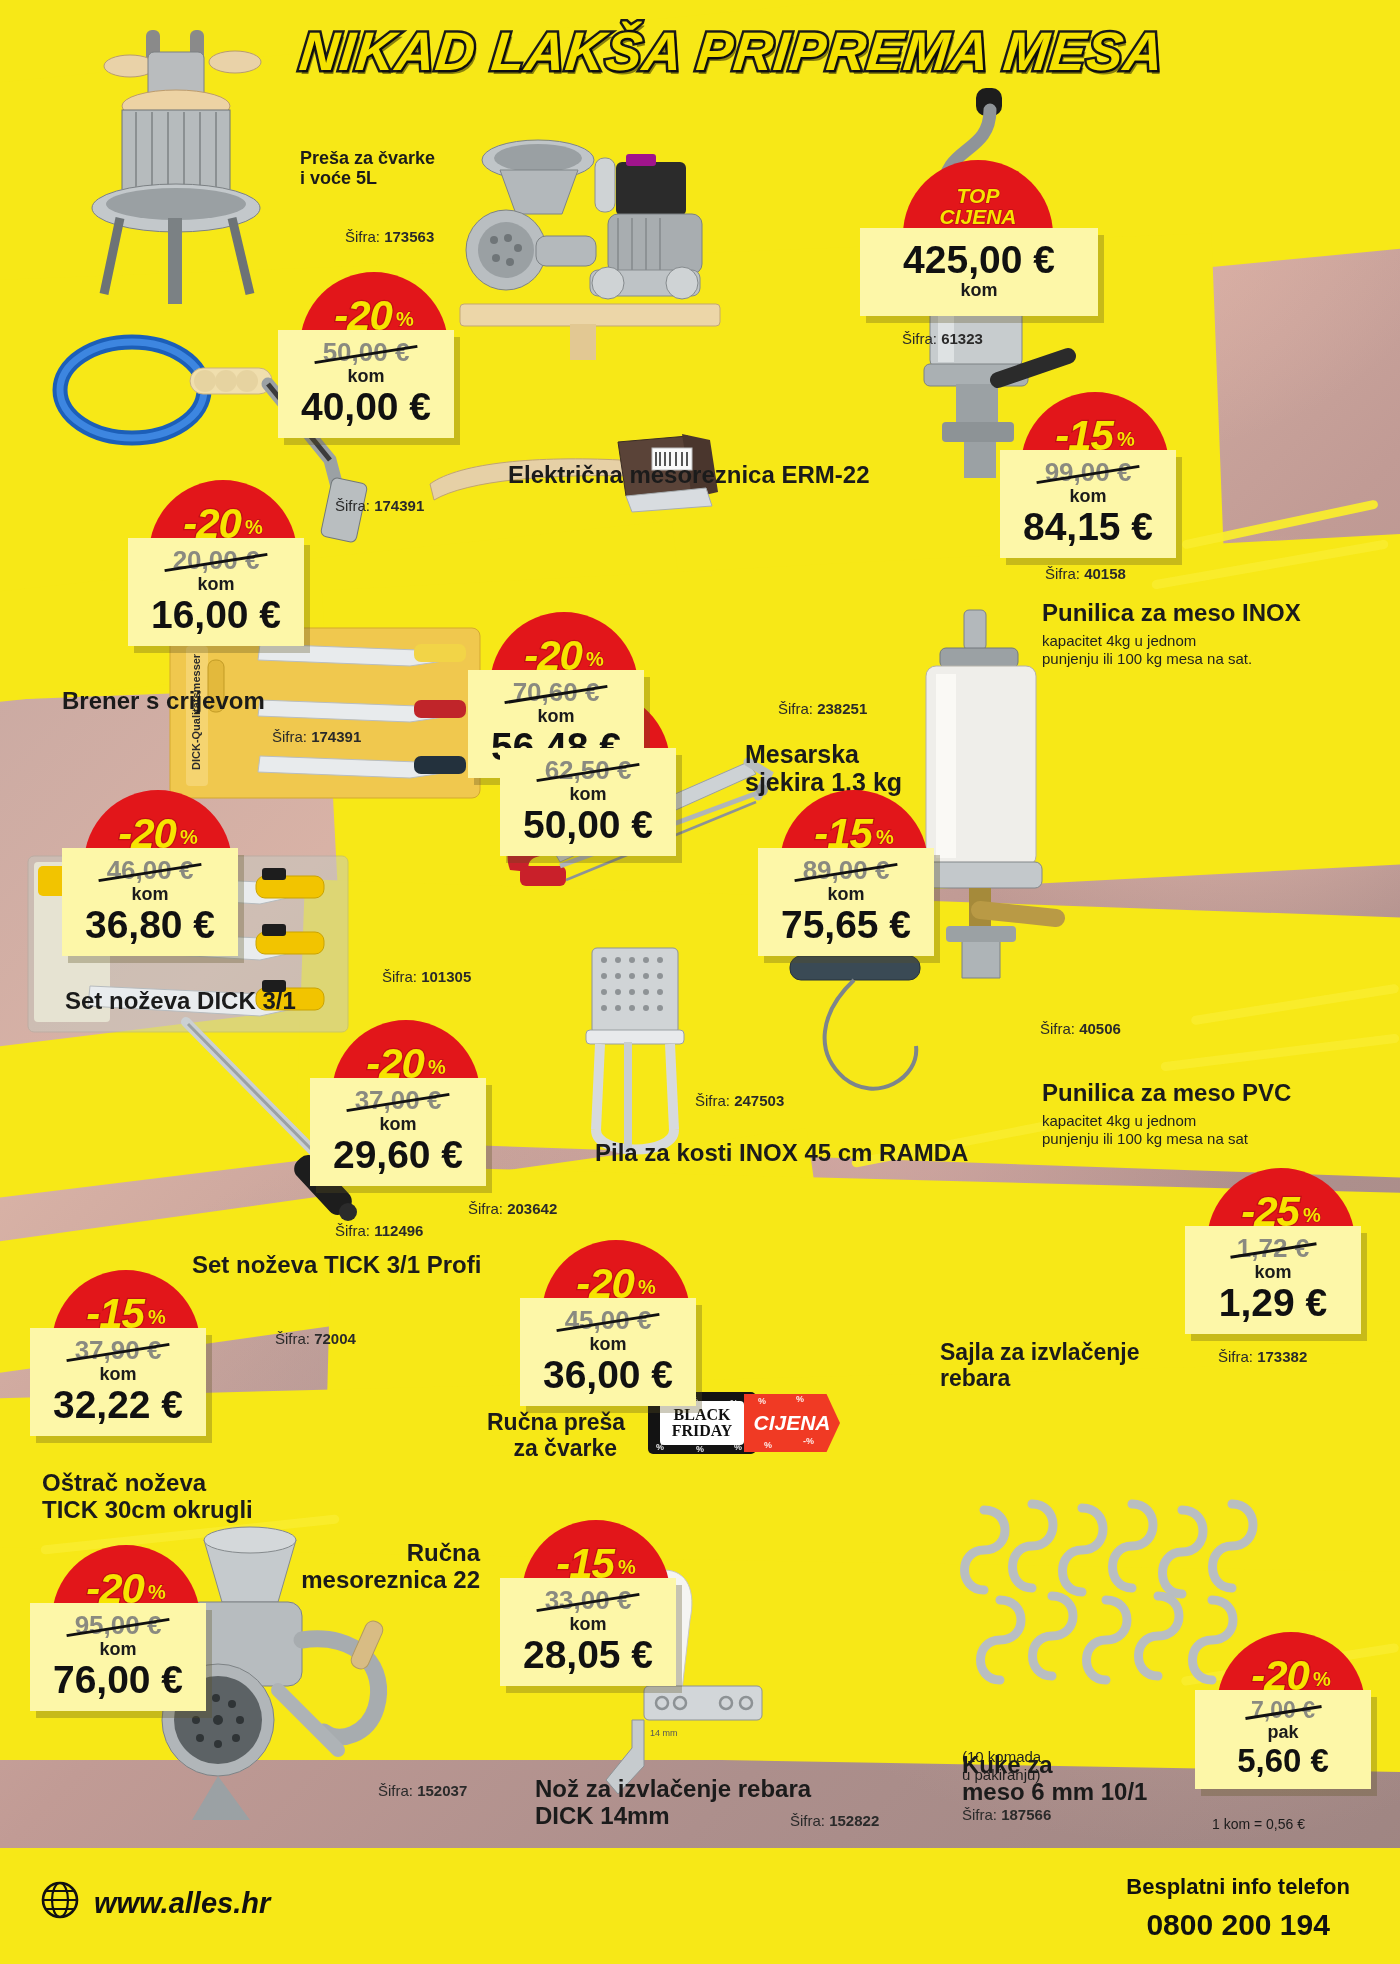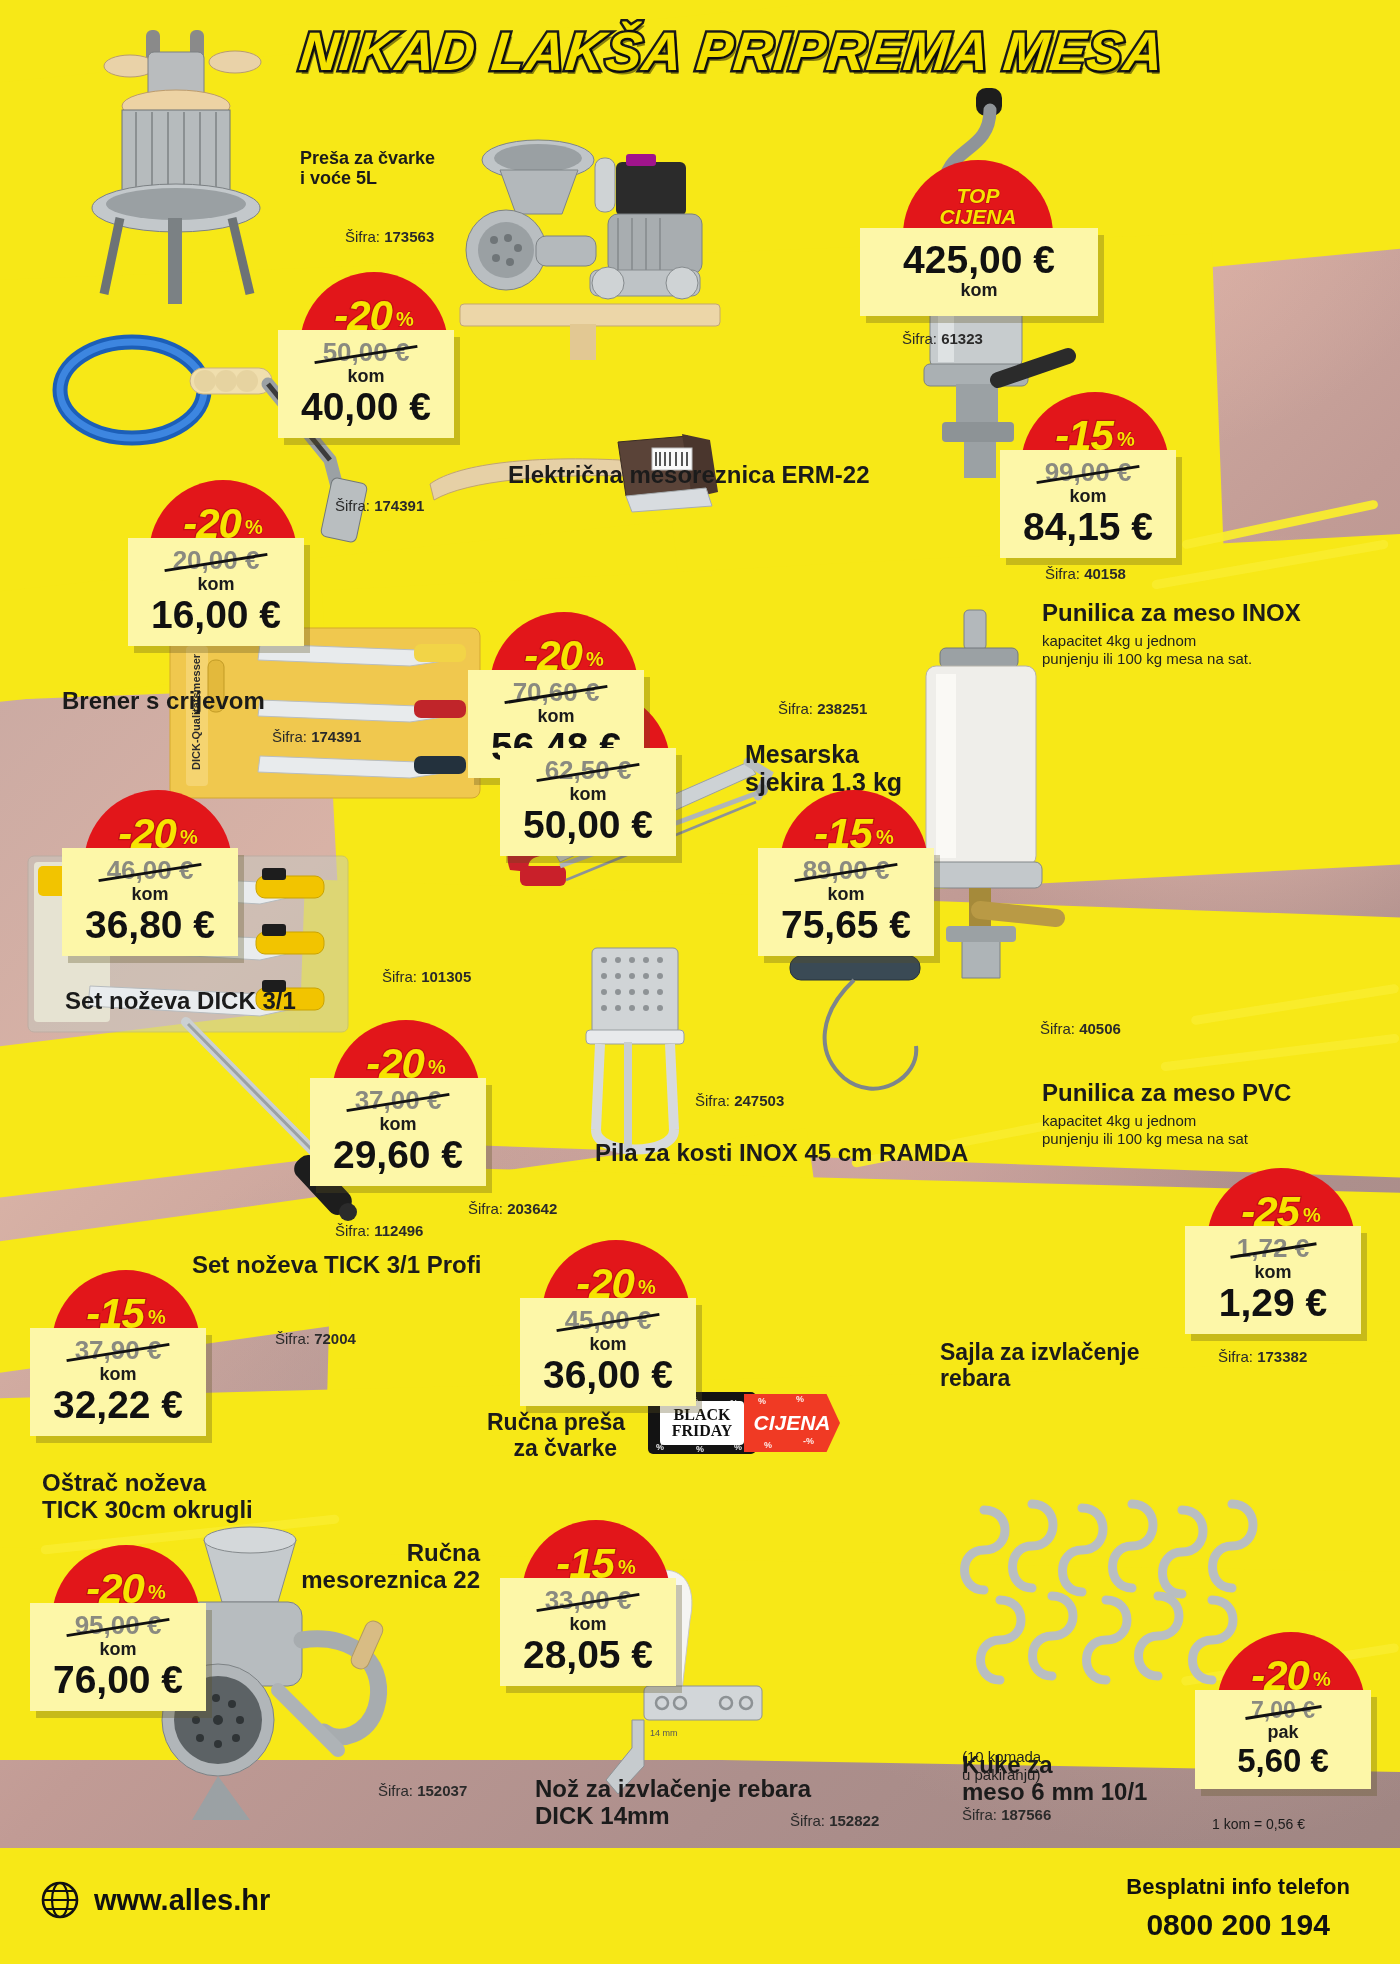--- a/index.html
+++ b/index.html
@@ -114,21 +114,21 @@
     align-items:center;justify-content:center;}
   .bf .blk .inner span{font-family:"Liberation Serif",serif;font-size:16px;font-weight:bold;color:#111;line-height:1;}
   .bf .red{position:absolute;left:96px;top:2px;width:96px;height:58px;background:#f03a24;
     clip-path:polygon(0 0,86% 0,100% 50%,86% 100%,0 100%);
     display:flex;align-items:center;justify-content:center;}
   .bf .red span{font-size:21px;font-weight:bold;font-style:italic;color:#fff;}
   .bf i{position:absolute;font-style:normal;font-size:9px;font-weight:bold;color:#fff;opacity:.9;}
 
   
   .footer{position:absolute;left:0;bottom:0;width:1400px;height:116px;background:#f7e817;}
-  .footer .web{position:absolute;left:40px;top:32px;display:flex;align-items:center;gap:14px;}
+  .footer .web{position:absolute;left:40px;top:32px;display:flex;align-items:flex-end;gap:14px;font-style:italic;}
   .globe{width:40px;height:40px;}
   .footer .web span{font-size:29px;font-weight:bold;color:#111;}
   .disclaimer{position:absolute;left:420px;top:24px;width:450px;text-align:center;font-size:14.5px;
     color:#111;line-height:1.5;}
   .infotel{position:absolute;right:50px;top:26px;text-align:center;}
   .infotel .t1{font-size:22px;font-weight:bold;color:#111;}
   .infotel .t2{font-size:30px;font-weight:bold;color:#111;margin-top:8px;}
 </style>
 </head>
 <body>

